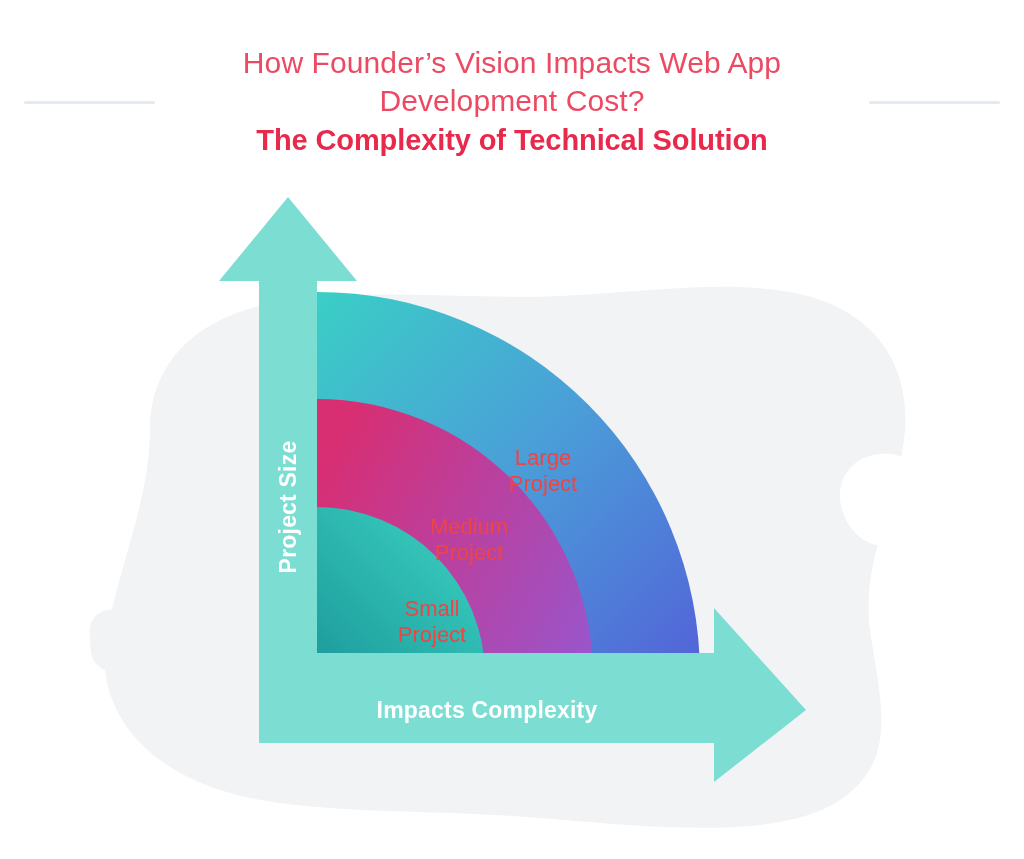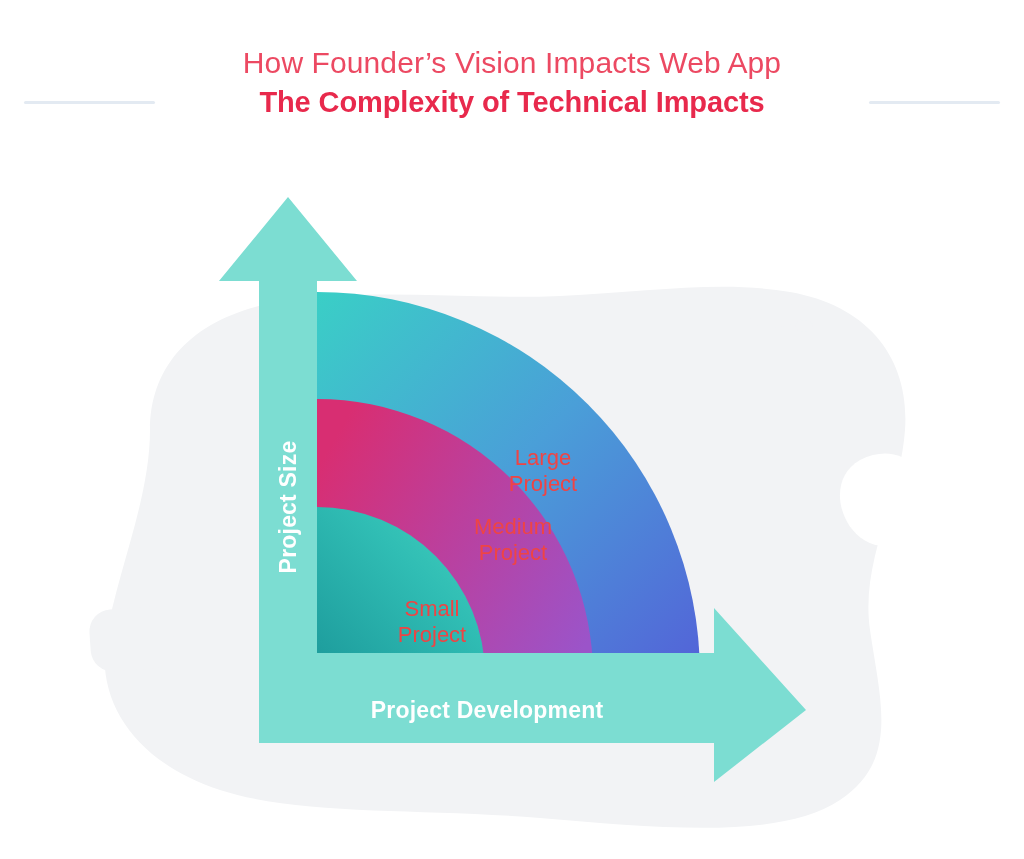--- a/index.html
+++ b/index.html
@@ -87,21 +87,21 @@
     color: #ef4444;
     font-weight: 400;
     font-size: 22px;
     line-height: 26px;
     text-align: center;
     white-space: nowrap;
     pointer-events: none;
     transform: translate(-50%, -50%);
   }
   #label-small  { left: 388px; top: 622px; margin-left: 44px; }
-  #label-medium { left: 469px; top: 540px; margin-left: 44px; }
+  #label-medium { left: 469px; top: 540px; }
   #label-large  { left: 543px; top: 471px; }
 </style>
 </head>
 <body>
 
 <div id="stage">
 
   <svg id="bg-blobs" viewBox="0 0 1024 859" width="1024" height="859" aria-hidden="true">
     <g>
       <path fill="#F2F3F5" d="M 150 430
@@ -121,21 +121,22 @@
                C 838 524, 828 478, 860 460 Z"></path>
       <ellipse cx="778" cy="316" rx="28" ry="11" fill="#F2F3F5" transform="rotate(-8 778 316)"></ellipse>
       <ellipse cx="804" cy="326" rx="9" ry="6" fill="#F2F3F5"></ellipse>
       <rect x="90" y="608" width="84" height="62" rx="22" fill="#F2F3F5" transform="rotate(-4 132 639)"></rect>
       <ellipse cx="695" cy="808" rx="40" ry="14" fill="#F2F3F5" transform="rotate(-11 695 808)"></ellipse>
     </g>
   </svg>
 
   <div id="header">
     <div class="title-line">How Founder’s Vision Impacts Web App</div>
-    <div class="title-line bold">The Complexity of Technical Impacts</div>
+    <div class="title-line">Development Cost?</div>
+    <div class="title-line bold">The Complexity of Technical Solution</div>
   </div>
   <div class="rule" id="rule-left"></div>
   <div class="rule" id="rule-right"></div>
 
   <svg id="chart" viewBox="0 0 1024 859" width="1024" height="859">
     <defs>
       <linearGradient id="grad-large" x1="0" y1="0" x2="1" y2="1">
         <stop offset="0%" stop-color="#3ACFC6"></stop>
         <stop offset="48%" stop-color="#4A9FD8"></stop>
         <stop offset="100%" stop-color="#5362D8"></stop>
@@ -161,21 +162,21 @@
       <path fill="url(#grad-small)" d="M 317 675 L 317 507 A 168 168 0 0 1 485 675 Z"></path>
     </g>
 
     <path fill="#7CDDD2" d="M 288 197 L 357 281 L 317 281 L 317 743 L 259 743 L 259 281 L 219 281 Z"></path>
 
     <path fill="#7CDDD2" d="M 259 653 L 714 653 L 714 608 L 806 710 L 714 782 L 714 743 L 259 743 Z"></path>
   </svg>
 
   <div class="axis-label" id="label-project-size">Project Size</div>
 
-  <div class="axis-label" id="label-project-complexity">Project Development</div>
+  <div class="axis-label" id="label-project-complexity">Impacts Complexity</div>
 
   <div class="arc-label" id="label-large">
     <div>Large</div>
     <div>Project</div>
   </div>
 
   <div class="arc-label" id="label-medium">
     <div>Medium</div>
     <div>Project</div>
   </div>

